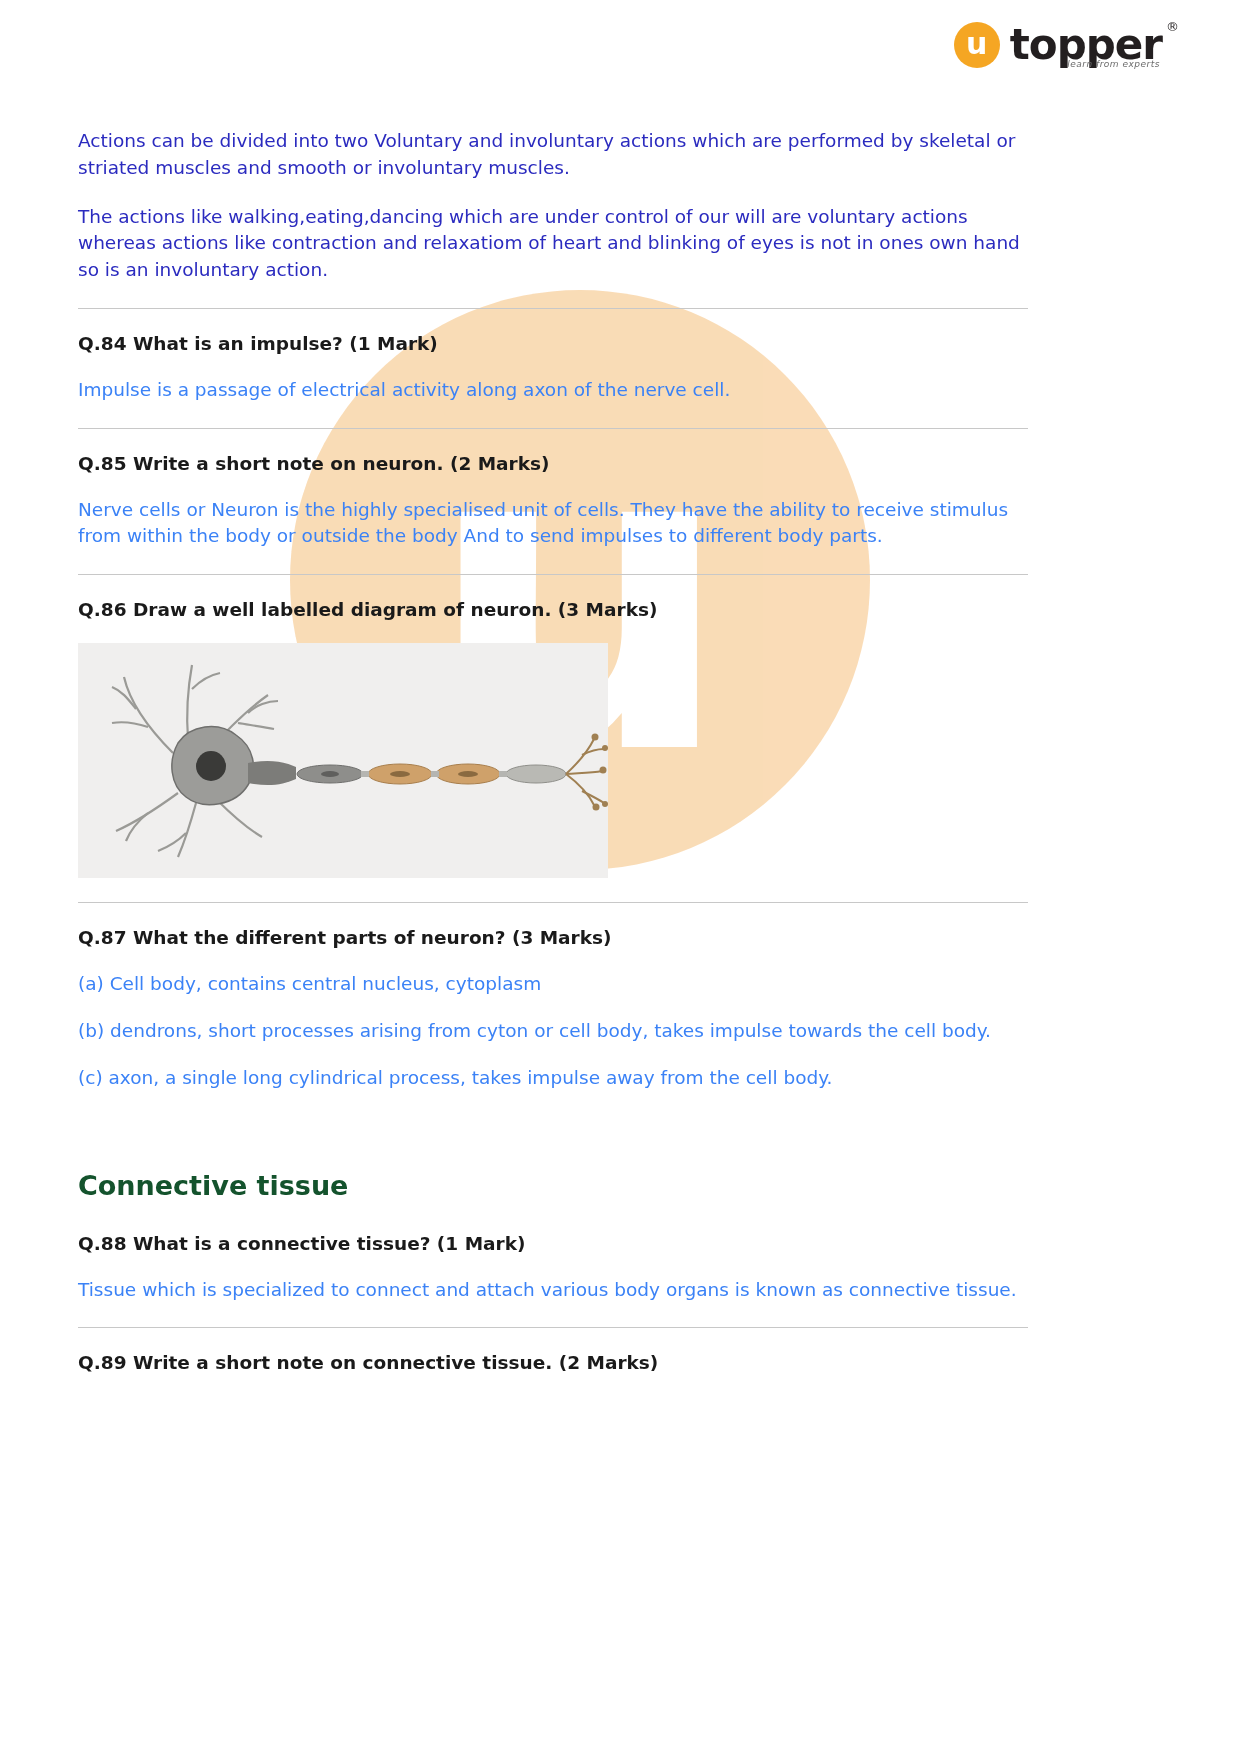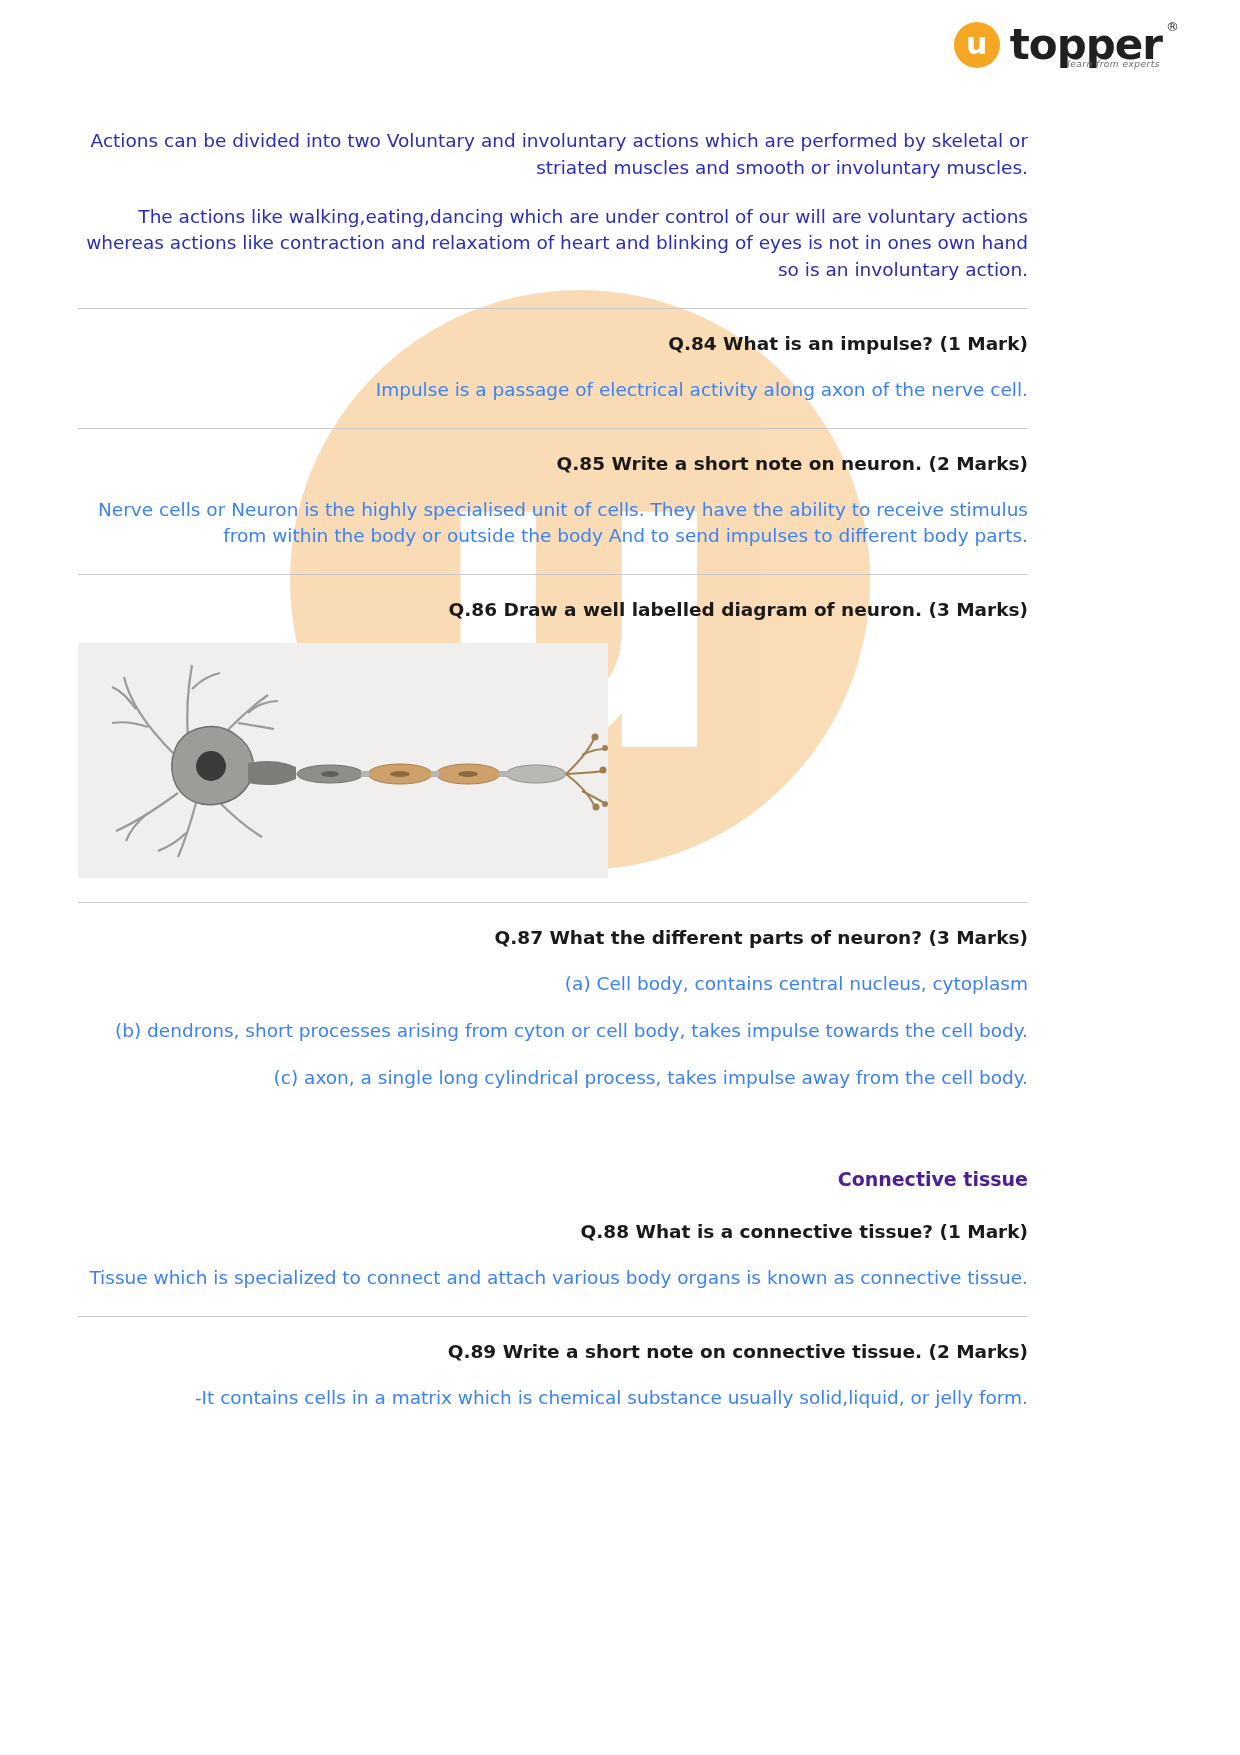--- a/index.html
+++ b/index.html
@@ -97,43 +97,42 @@
     transform: translateY(18px);
   }
 
   
   .content {
     position: absolute;
     left: 78px;
     top: 128px;
     width: 950px;
     z-index: 2;
-    text-align: right;
   }
   p {
     margin: 0;
     font-size: 18.5px;
     line-height: 1.45;
     color: #3b82f6;
   }
   .body-text {
     color: #2b2bbf;
     margin-bottom: 22px;
   }
   .q-heading {
     font-size: 18.5px;
     font-weight: bold;
     color: #1a1a1a;
     margin: 0 0 20px 0;
     line-height: 1.4;
   }
   .section-title {
-    font-size: 19px;
-    font-weight: bold;
-    color: #4c1d95;
+    font-size: 27px;
+    font-weight: bold;
+    color: #14532d;
     margin: 0 0 26px 0;
   }
   hr.rule {
     border: none;
     border-top: 1px solid #c8c8c8;
     margin: 24px 0 22px 0;
   }
   .ans {
     margin-bottom: 20px;
   }
@@ -258,16 +257,15 @@
     <div class="spacer-lg"></div>
 
     <p class="section-title">Connective tissue</p>
 
     <p class="q-heading">Q.88 What is a connective tissue? (1 Mark)</p>
     <p class="ans">Tissue which is specialized to connect and attach various body organs is known as connective tissue.</p>
 
     <hr class="rule">
 
     <p class="q-heading">Q.89  Write a short note on connective tissue. (2 Marks)</p>
-    <p class="ans">-It contains cells in a matrix which is chemical substance usually solid,liquid, or jelly form.</p>
 
   </div>
 </div>
 
 </body></html>

